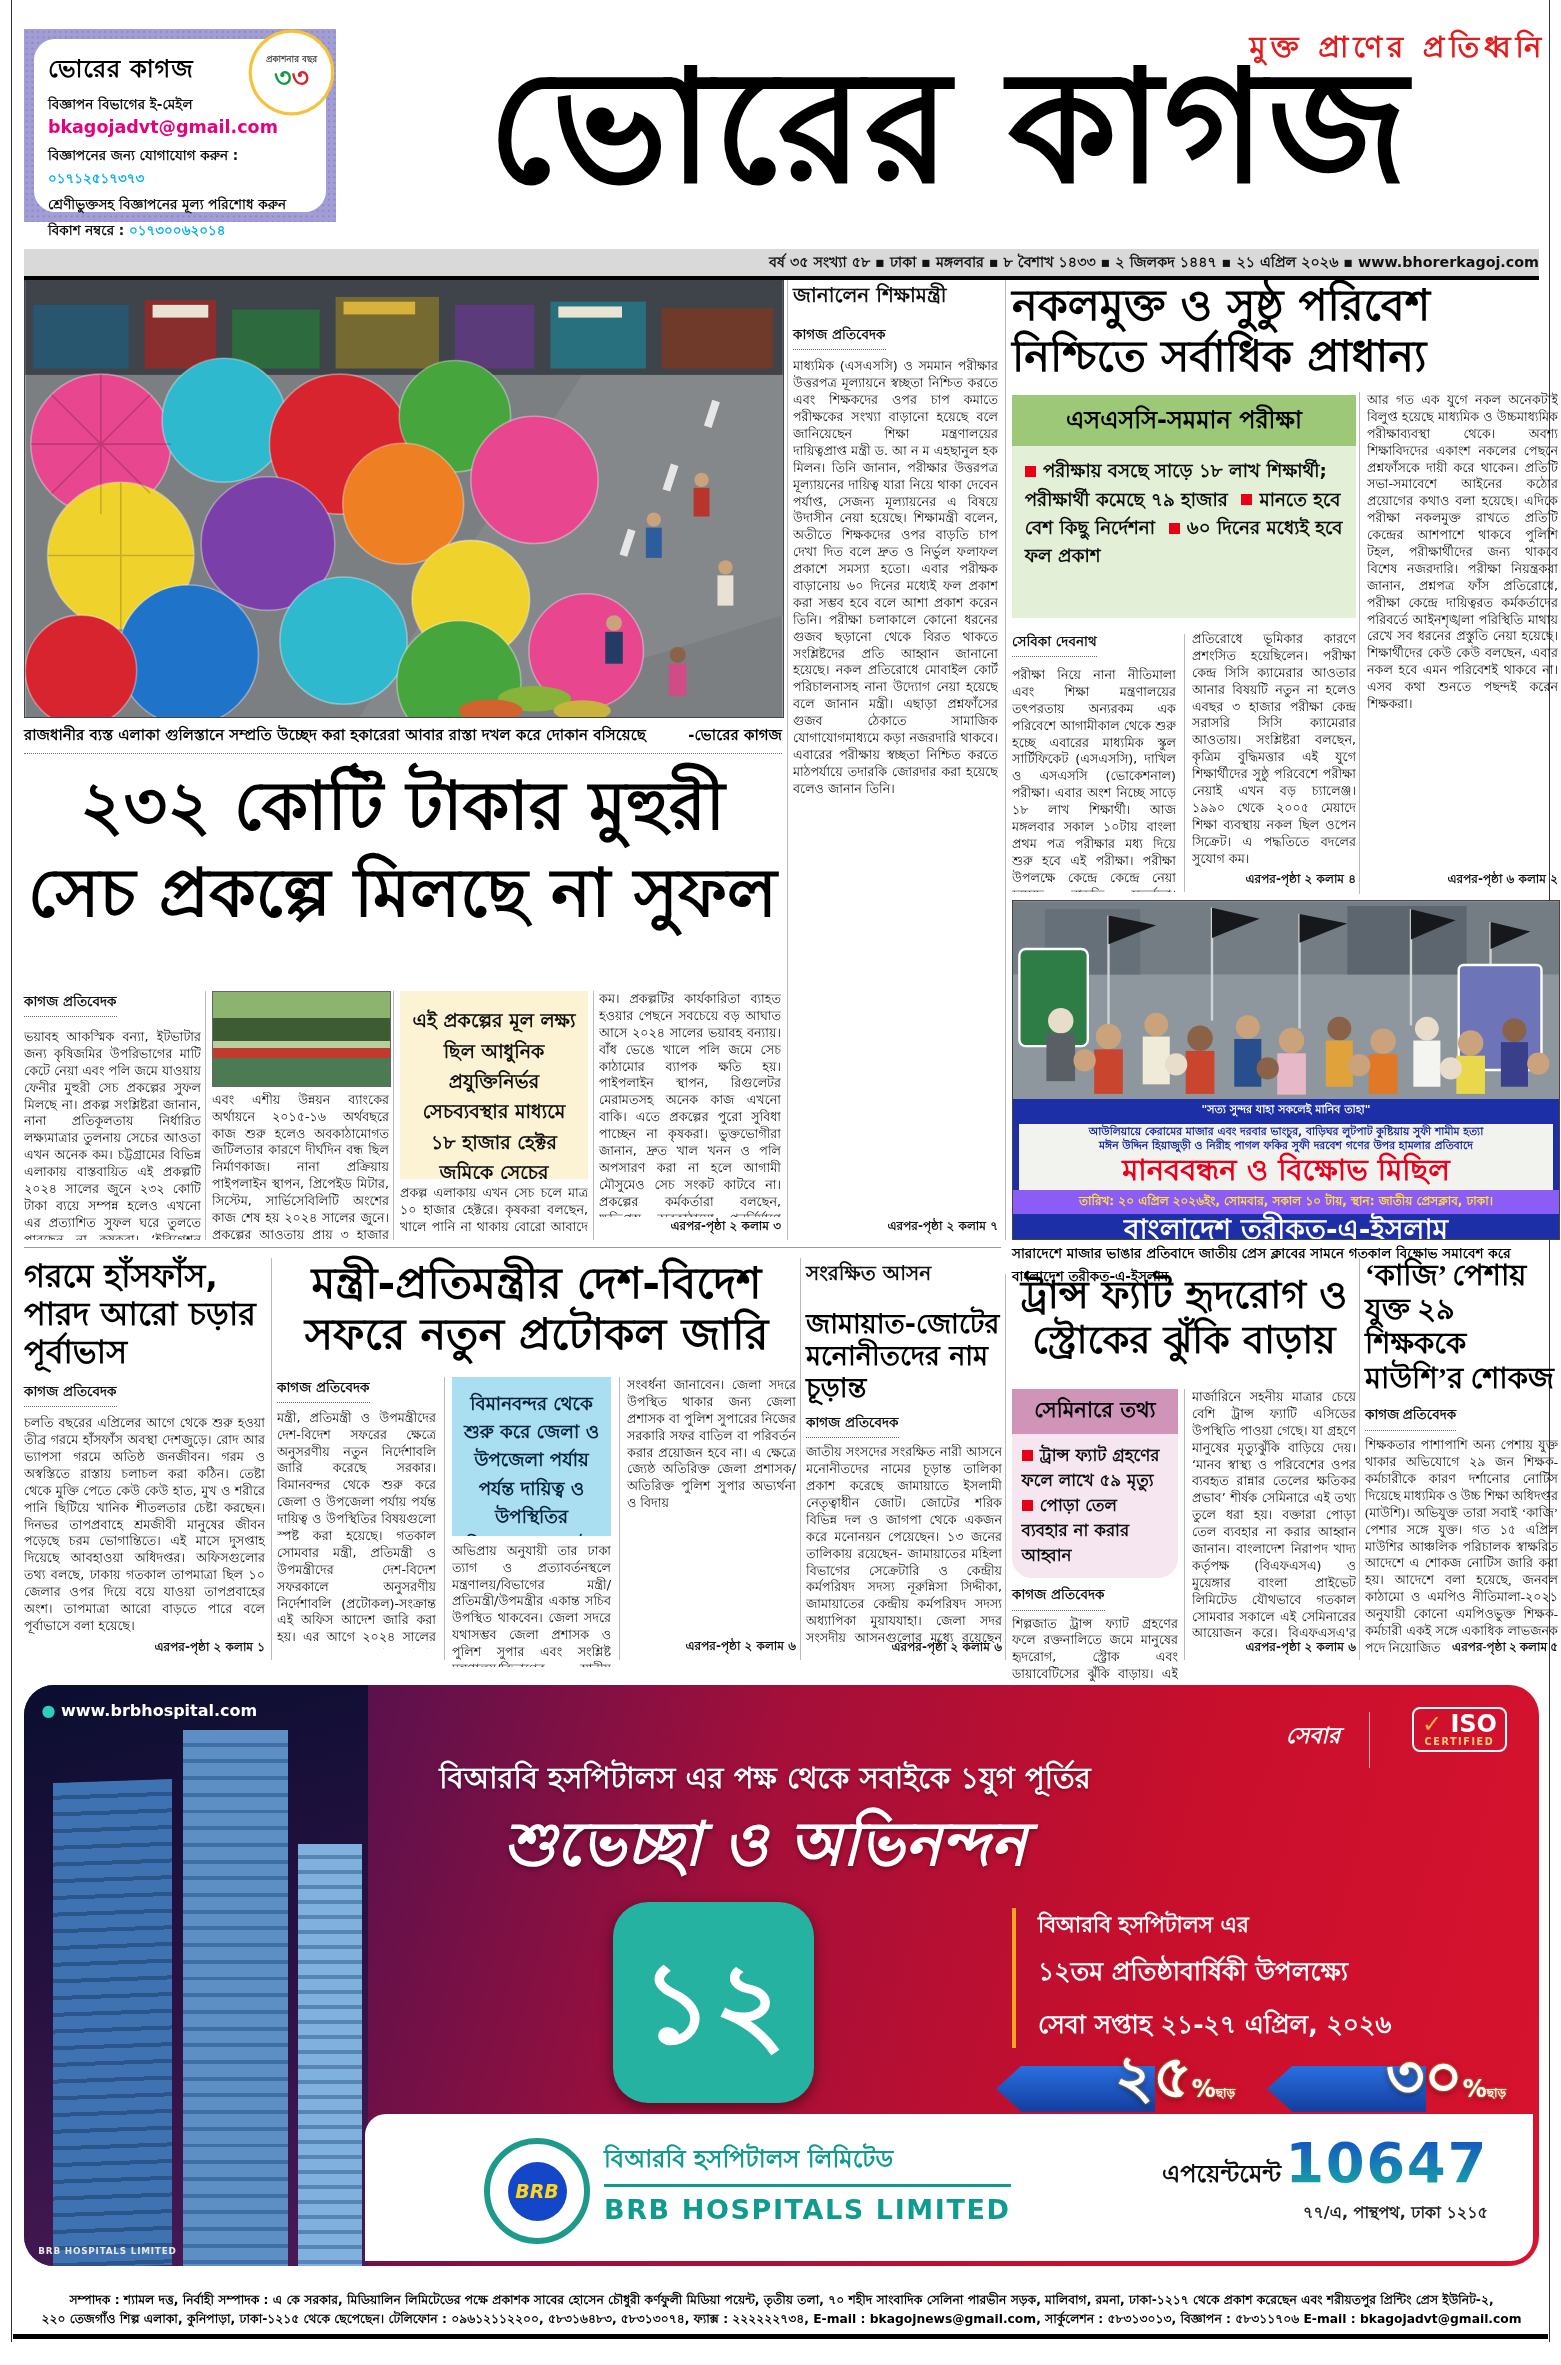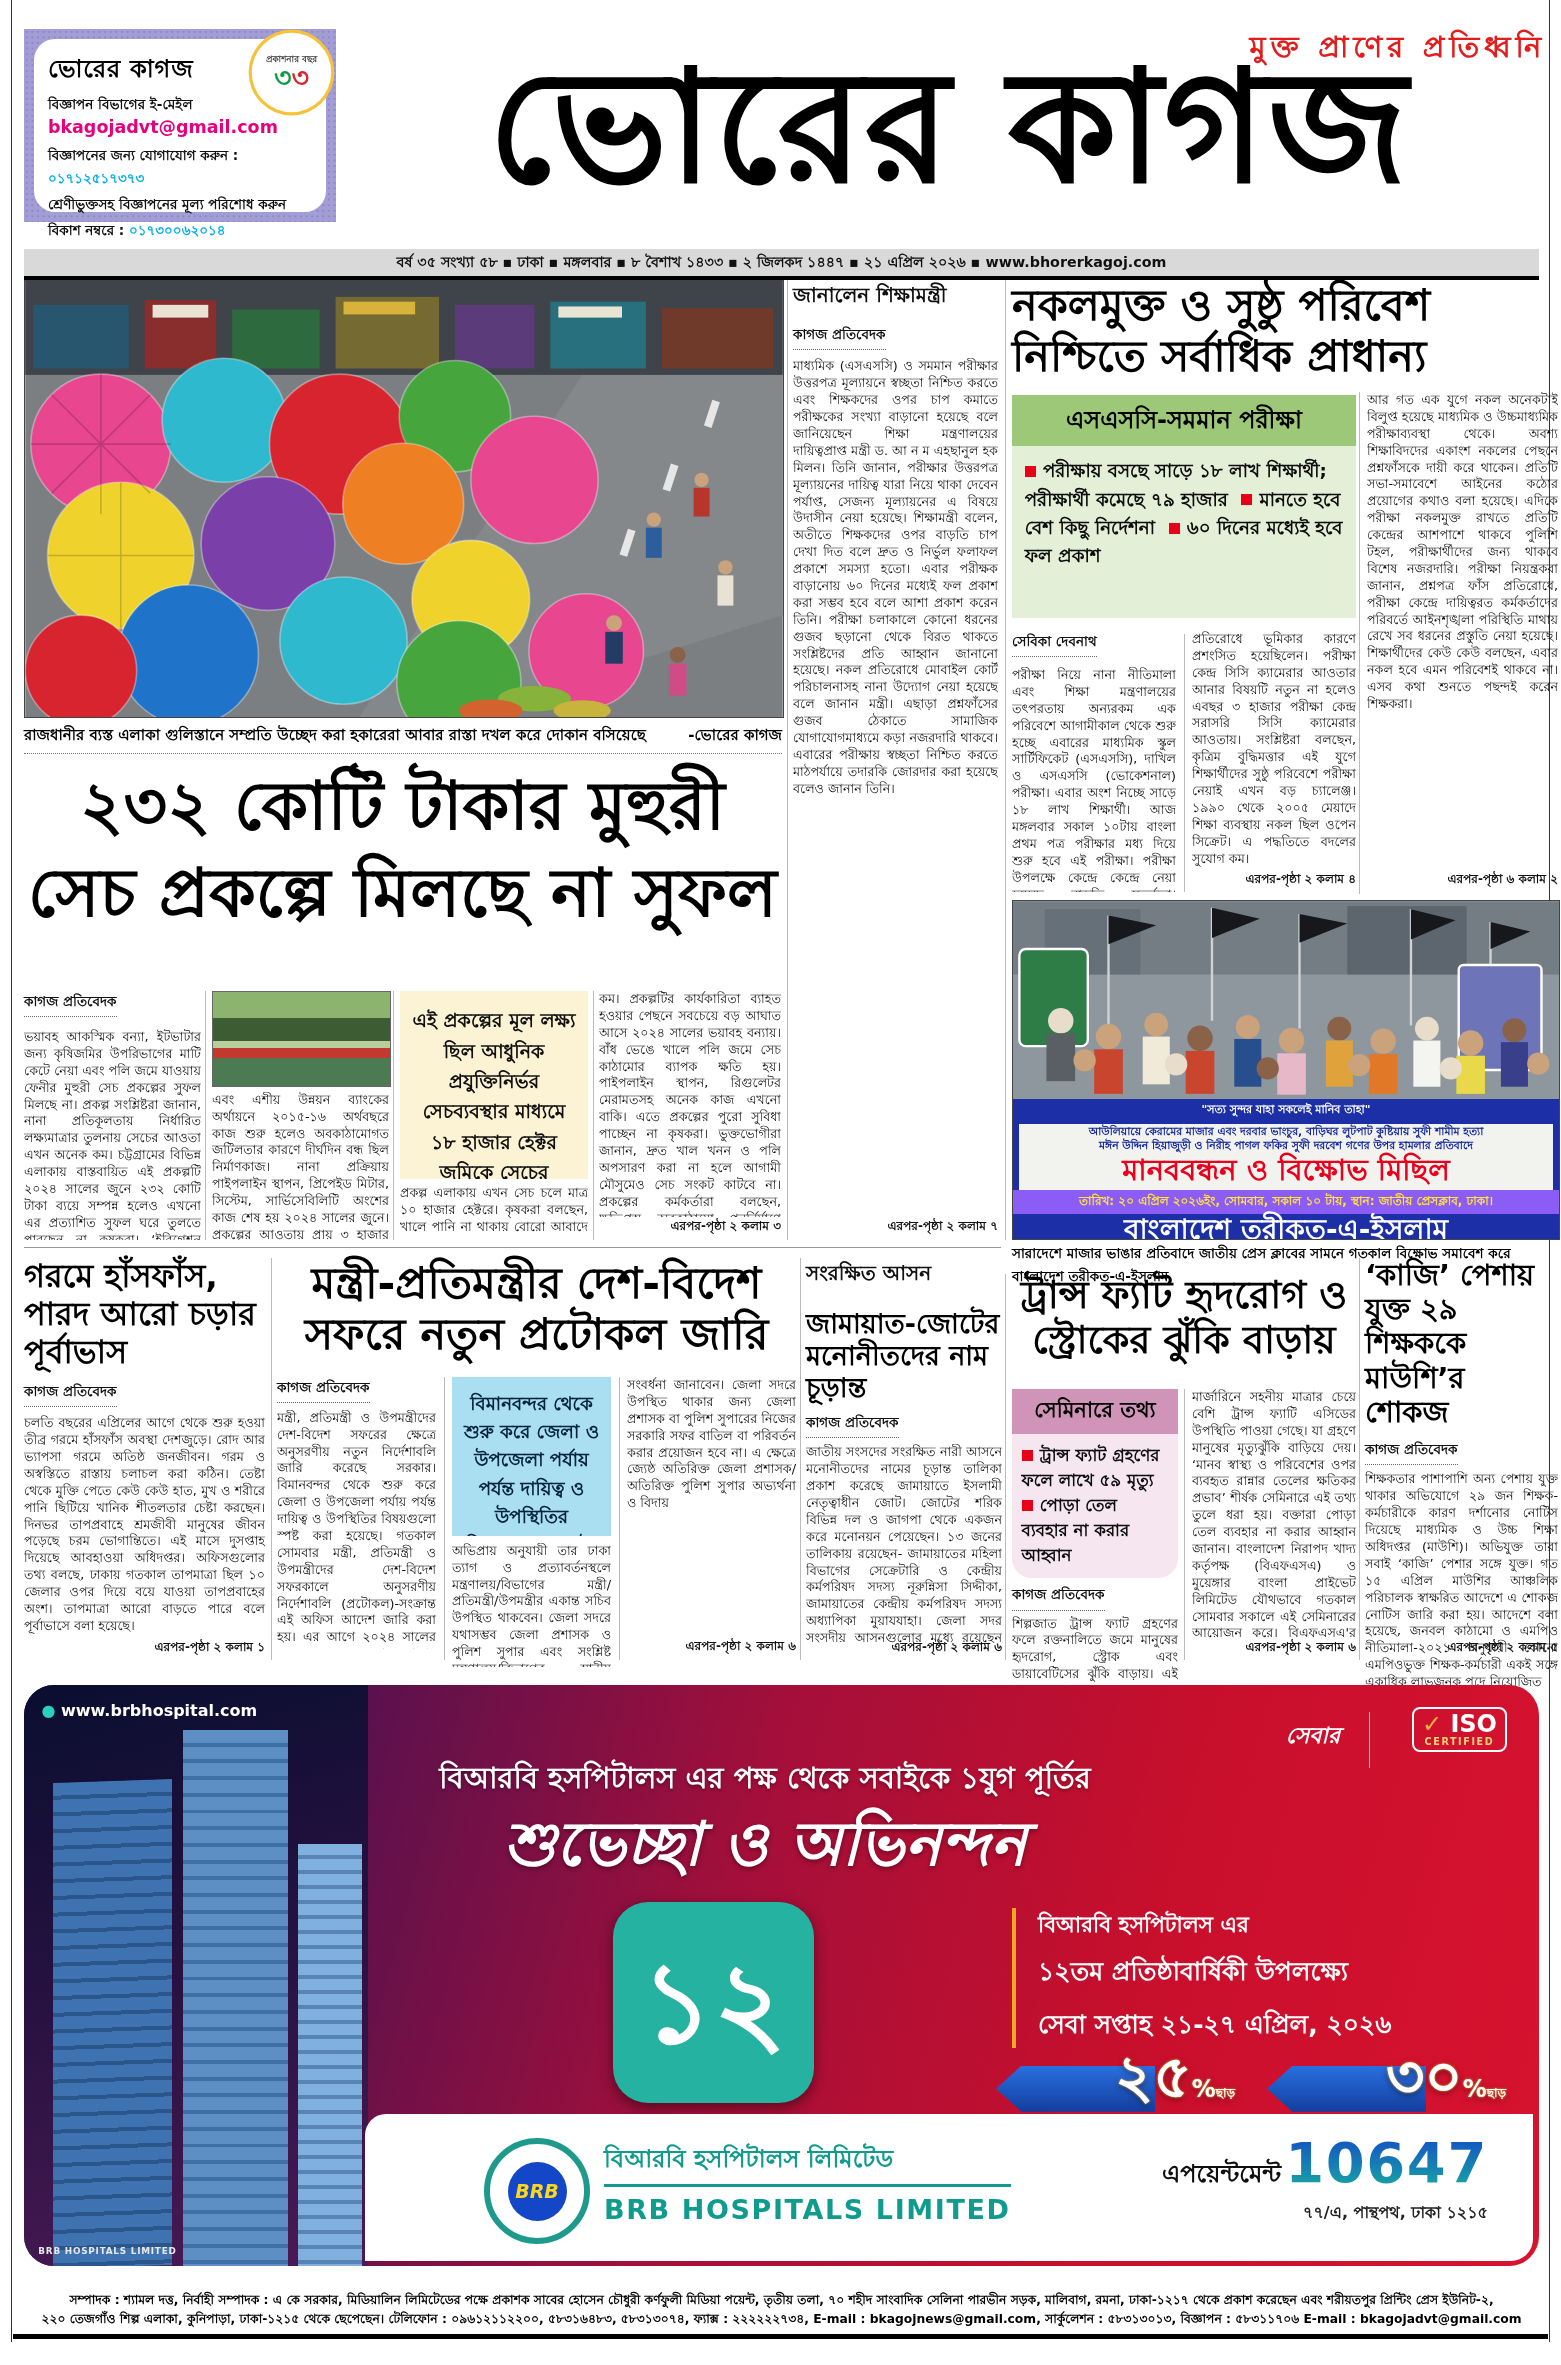--- a/index.html
+++ b/index.html
@@ -22,21 +22,21 @@
   .adbox-line{font-weight:bold;font-size:13.5px;margin-top:3.2px;}
   .mail{color:#e6007e;font-weight:bold;font-size:17.5px;}
   .cyan{color:#00aeef;}
   .badge33{position:absolute;right:-1.6px;top:-3.2px;width:73px;height:73px;border-radius:50%;background:#fff;
            box-shadow:0 0 0 3.2px #fff, 0 0 0 6.4px #f6c23c;display:flex;flex-direction:column;align-items:center;justify-content:center;}
   .badge33 .y{font-size:8.8px;font-weight:bold;color:#444;line-height:1;}
   .badge33 .n{font-size:27px;font-weight:bold;line-height:1;}
   .badge33 .n .g{color:#119a44;} .badge33 .n .r{color:#d8242e;}
   .masthead{font-weight:900;text-align:center;font-size:156px;line-height:1.22;letter-spacing:1.6px;color:#000;overflow:hidden;}
   .slogan{color:#e11d1d;font-weight:bold;font-size:29px;letter-spacing:4.8px;text-align:right;}
-  .dateline{background:#d9d9d9;border-bottom:4px solid #000;text-align:center;font-weight:bold;font-size:14.3px;line-height:27px;}
+  .dateline{background:#d9d9d9;border-bottom:4px solid #000;text-align:right;font-weight:bold;font-size:14.3px;line-height:27px;}
 
   
   .box-green{background:#e4efd8;}
   .box-green .bhd{background:#9cc878;text-align:center;font-weight:bold;font-size:24px;padding:5.6px 3.2px;color:#000;}
   .box-green .bbody{padding:11px 12.7px;font-size:18.3px;font-weight:600;line-height:1.55;color:#0d0d0d;}
   .sq{display:inline-block;width:11px;height:11px;background:#e80016;margin:0 7.2px 1.6px 7.2px;vertical-align:middle;}
   .box-pink{background:#f5e6ef;border-radius:20px;}
   .box-pink .bhd{background:#cf94b8;text-align:center;font-weight:bold;font-size:21px;padding:4.8px 3.2px;color:#000;}
   .box-pink .bbody{padding:9.6px 9.6px;font-size:16.7px;font-weight:600;line-height:1.5;color:#0d0d0d;}
   .box-yellow{background:#fcf3d4;padding:14.3px 11px;font-weight:bold;font-size:19px;line-height:1.6;text-align:center;color:#101010;}
@@ -359,21 +359,21 @@
       <div class="body-txt" style="height:67px;margin-top:4.8px;">শিল্পজাত ট্রান্স ফ্যাট গ্রহণের ফলে রক্তনালিতে জমে মানুষের হৃদরোগ, স্ট্রোক এবং ডায়াবেটিসের ঝুঁকি বাড়ায়। এই ট্রান্স ফ্যাটের কারণে বাংলাদেশে প্রতি এক লাখ মানুষের মধ্যে প্রায় ৫৯ জন হৃদরোগে আক্রান্ত হয়ে মারা যায়। দেশে সয়াবিন তেল, ডালডা, বাটার ও</div>
     </div>
     <div class="vrule" style="left:172px;top:116px;height:271px;"></div>
     <div class="abs" style="left:180px;top:116px;width:164px;height:271px;">
       <div class="body-txt" style="height:249px;">মার্জারিনে সহনীয় মাত্রার চেয়ে বেশি ট্রান্স ফ্যাটি এসিডের উপস্থিতি পাওয়া গেছে। যা গ্রহণে মানুষের মৃত্যুঝুঁকি বাড়িয়ে দেয়। ‘মানব স্বাস্থ্য ও পরিবেশের ওপর ব্যবহৃত রান্নার তেলের ক্ষতিকর প্রভাব’ শীর্ষক সেমিনারে এই তথ্য তুলে ধরা হয়। বক্তারা পোড়া তেল ব্যবহার না করার আহ্বান জানান। বাংলাদেশ নিরাপদ খাদ্য কর্তৃপক্ষ (বিএফএসএ) ও মুয়েঙ্গার বাংলা প্রাইভেট লিমিটেড যৌথভাবে গতকাল সোমবার সকালে এই সেমিনারের আয়োজন করে। বিএফএসএ'র প্রশিক্ষণ কক্ষে আয়োজিত সেমিনারে প্রধান অতিথি</div>
       <div class="cont">এরপর-পৃষ্ঠা ২ কলাম ৬</div>
     </div>
   </div>
   <div class="vrule" style="left:1359px;top:1258px;height:402px;"></div>
 
-  <div class="abs" style="left:1365px;top:1258px;width:193px;height:402px;">
+  <div class="abs" style="left:1365px;top:1258px;width:193px;height:402px;font-family:Liberation Serif, serif;">
     <div class="hl" style="font-size:29px;">‘কাজি’ পেশায় যুক্ত ২৯ শিক্ষককে মাউশি’র শোকজ</div>
     <div style="margin-top:9.6px;"><span class="byline">কাগজ প্রতিবেদক</span></div>
     <div class="body-txt" style="height:223px;margin-top:6.4px;">শিক্ষকতার পাশাপাশি অন্য পেশায় যুক্ত থাকার অভিযোগে ২৯ জন শিক্ষক-কর্মচারীকে কারণ দর্শানোর নোটিস দিয়েছে মাধ্যমিক ও উচ্চ শিক্ষা অধিদপ্তর (মাউশি)। অভিযুক্ত তারা সবাই ‘কাজি’ পেশার সঙ্গে যুক্ত। গত ১৫ এপ্রিল মাউশির আঞ্চলিক পরিচালক স্বাক্ষরিত আদেশে এ শোকজ নোটিস জারি করা হয়। আদেশে বলা হয়েছে, জনবল কাঠামো ও এমপিও নীতিমালা-২০২১ অনুযায়ী কোনো এমপিওভুক্ত শিক্ষক-কর্মচারী একই সঙ্গে একাধিক লাভজনক পদে নিয়োজিত</div>
     <div class="cont" style="position:absolute;right:0;bottom:1.6px;">এরপর-পৃষ্ঠা ২ কলাম ৫</div>
   </div>
 
   <div class="abs brb-ad" style="left:24px;top:1685px;width:1515px;height:581px;">
     <div class="brb-build">
       <div class="tower" style="left:29px;top:96px;width:119px;height:486px;transform:skewY(-2deg);"></div>
       <div class="tower" style="left:159px;top:45px;width:105px;height:537px;background:repeating-linear-gradient(#5d8fc4 0 12.7px,#3f6fa4 12.7px 16.7px);"></div>

